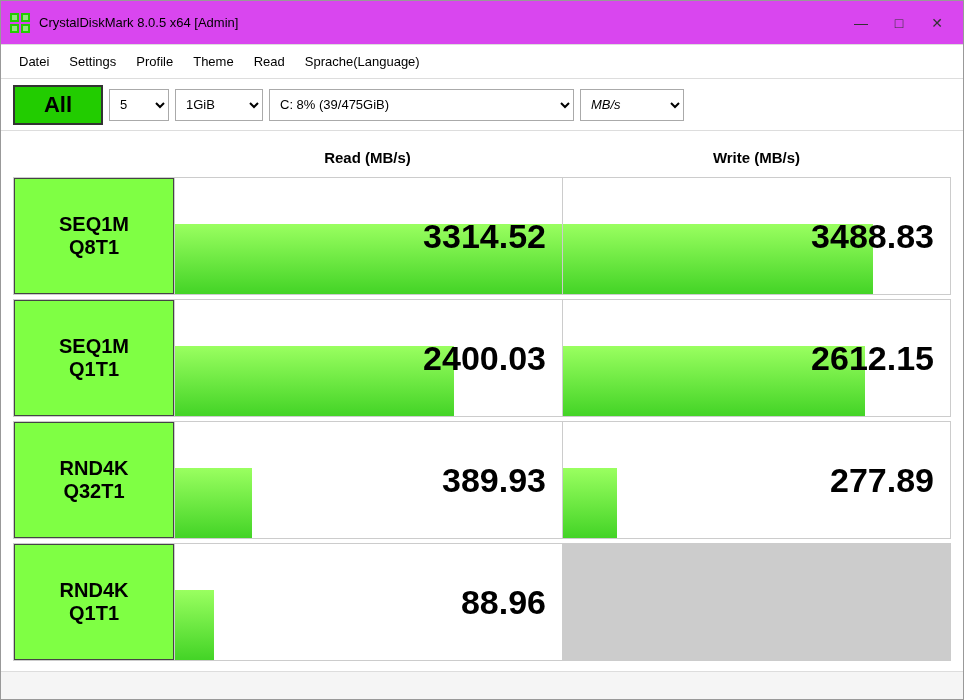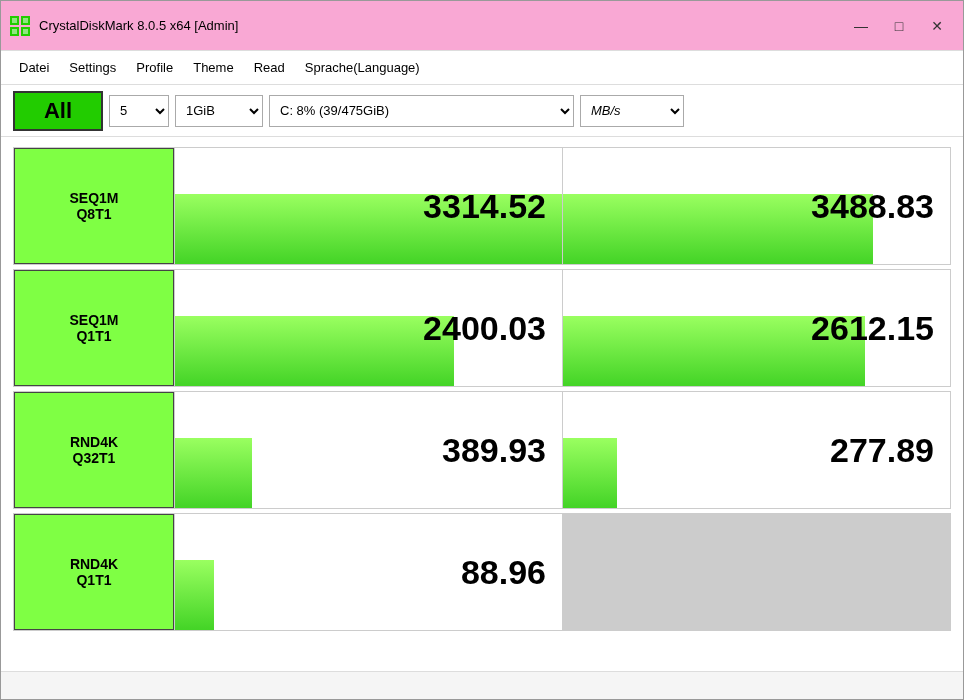--- a/index.html
+++ b/index.html
@@ -16,26 +16,26 @@
     .window {
       width: 964px;
       height: 700px;
       background: #ffffff;
       border: 1px solid #999;
       display: flex;
       flex-direction: column;
     }
     
     .title-bar {
-      background: #f9a8d4;
+      background: #d946ef;
       border-bottom: 1px solid #ddd;
       display: flex;
       align-items: center;
       padding: 6px 8px;
-      height: 50px;
+      height: 44px;
       user-select: none;
     }
     .title-bar-icon {
       width: 22px;
       height: 22px;
       margin-right: 8px;
       display: flex;
       align-items: center;
       justify-content: center;
     }
@@ -145,21 +145,21 @@
       border: 1px solid #ccc;
       gap: 1px;
       background: #ccc;
     }
     .bench-label {
       background: #7fff44;
       display: flex;
       flex-direction: column;
       align-items: center;
       justify-content: center;
-      font-size: 14px;
+      font-size: 20px;
       font-weight: bold;
       color: #000;
       border: 1px solid #444;
     }
     .bench-value-cell {
       background: #ffffff;
       position: relative;
       overflow: hidden;
       display: flex;
       align-items: center;
@@ -234,20 +234,25 @@
     <select class="toolbar-select select-drive">
       <option>C: 8% (39/475GiB)</option>
     </select>
     <select class="toolbar-select select-unit">
       <option>MB/s</option>
     </select>
   </div>
 
   <div class="main-content">
 
+    <div class="header-row">
+      <div class="header-cell"></div>
+      <div class="header-cell">Read (MB/s)</div>
+      <div class="header-cell">Write (MB/s)</div>
+    </div>
 
     <div class="bench-row">
       <div class="bench-label">
         <span>SEQ1M</span>
         <span>Q8T1</span>
       </div>
       <div class="bench-value-cell">
         <div class="bench-bar" style="width: 100%;"></div>
         <span class="bench-number">3314.52</span>
       </div>

